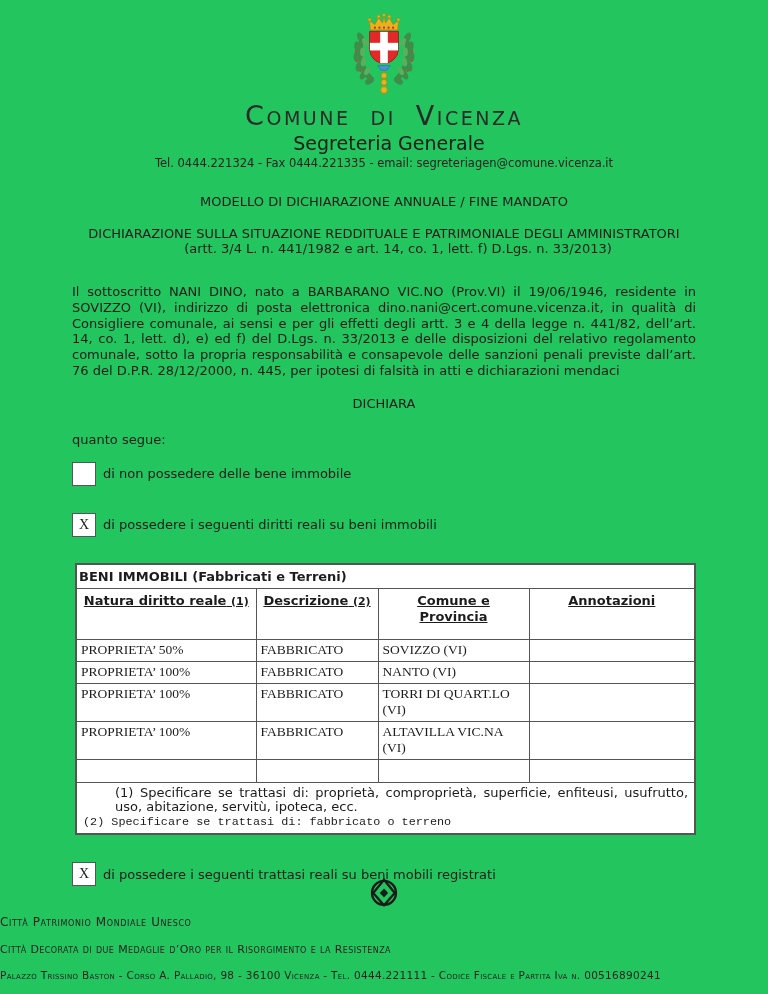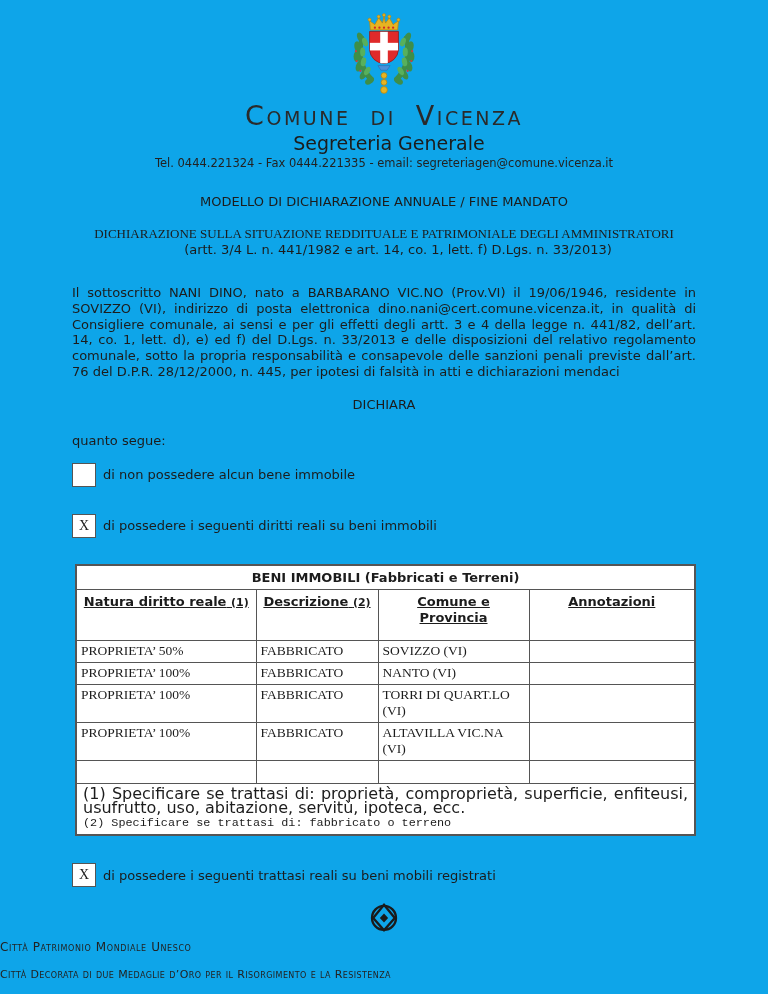--- a/index.html
+++ b/index.html
@@ -1,31 +1,31 @@
 <!DOCTYPE html>
 <html><head>
 <meta charset="utf-8">
 <style>
   html,body { margin:0; padding:0; background:#fff; }
   .page {
     width:768px; height:994px; position:relative; overflow:hidden;
-    background:#0ea5e9; color:#1c1c1c;
+    background:#22c55e; color:#1c1c1c;
     font-family:"DejaVu Sans","Liberation Sans",sans-serif;
   }
   .header { text-align:center; padding-top:13px; }
   .crest { display:block; margin:0 auto; }
   .title {
     font-size:27px; font-weight:400; color:#2a2a2a; margin:3px 0 0;
     font-variant:small-caps; letter-spacing:2.5px; word-spacing:9px;
   }
   .subtitle { font-size:19px; font-weight:400; margin:1px 0 0;padding-left:10px; }
   .contact { font-size:11.5px; margin-top:2px; color:#222; }
 
   .model-title { text-align:center; font-size:13px; margin-top:24px; }
-  .decl-title  { text-align:center; font-size:13px; margin-top:17px;font-family:Liberation Serif, serif; }
+  .decl-title  { text-align:center; font-size:13px; margin-top:17px; }
   .decl-sub    { text-align:center; font-size:13px;padding-left:28px; }
 
   .intro {
     margin:28px 72px 0; font-size:13px; line-height:15.8px;
     text-align:justify;
   }
   .dichiara { text-align:center; font-size:13px; margin-top:17px; }
   .quanto   { margin:21px 72px 0; font-size:13px; }
 
   .cb-row { display:flex; align-items:center; margin-left:72px; }
@@ -40,35 +40,35 @@
     background:#fff; margin-right:7px;
   }
   .cb-label { font-size:13px; }
 
   table.beni {
     border-collapse:collapse; table-layout:fixed;
     margin:26px 0 0 75px; width:619px;
     border:2px solid #555; background:#fff;
   }
   table.beni th, table.beni td { border:1px solid #555; }
-  .t-title { font-size:13px; font-weight:bold; text-align:center; padding:4px 2px; }
+  .t-title { font-size:13px; font-weight:bold; text-align:left; padding:4px 2px; }
   .t-head  {
     font-size:13px; font-weight:bold; text-align:center;
     vertical-align:top; padding:4px 2px 4px; height:42px;
     white-space:pre-line; line-height:16px;text-decoration:underline;
   }
   .t-head .note { font-size:11px; font-weight:bold; }
   .t-cell {
     font-family:"Liberation Serif","DejaVu Serif",serif;
     font-size:13.5px; line-height:16px; vertical-align:top;
     padding:2px 4px 3px; white-space:pre-line;
   }
   .t-empty td { height:17px; }
   .t-foot { padding:3px 6px 4px; }
-  .t-foot .fline1 { font-size:16px; line-height:14.5px; text-align:justify; }
+  .t-foot .fline1 { font-size:13px; line-height:14.5px; text-align:justify;margin-left:32px; }
   .t-foot .fline2 { font-size:11.8px; line-height:14.5px;font-family:Liberation Mono, monospace; }
 
   .footer { position:absolute; left:0; right:0; bottom:13px; text-align:left; }
   .unesco-svg { display:block; margin:0 auto 5px; }
   .unesco-line  { font-variant:small-caps; font-size:12px; letter-spacing:0.6px; color:#222; }
   .medal-line   { font-variant:small-caps; font-size:11px; letter-spacing:0.4px; margin-top:14px; color:#222; }
   .address-line { font-variant:small-caps; font-size:10.5px; letter-spacing:0.3px; margin-top:13px; color:#222; }
 </style>
 </head>
 <body>
@@ -127,21 +127,21 @@
   <div class="decl-title">DICHIARAZIONE SULLA SITUAZIONE REDDITUALE E PATRIMONIALE DEGLI AMMINISTRATORI</div>
   <div class="decl-sub">(artt. 3/4 L. n. 441/1982 e art. 14, co. 1, lett. f) D.Lgs. n. 33/2013)</div>
 
   <p class="intro">Il sottoscritto NANI DINO, nato a BARBARANO VIC.NO (Prov.VI) il 19/06/1946, residente in SOVIZZO (VI), indirizzo di posta elettronica dino.nani@cert.comune.vicenza.it, in qualità di Consigliere comunale, ai sensi e per gli effetti degli artt. 3 e 4 della legge n. 441/82, dell’art. 14, co. 1, lett. d), e) ed f) del D.Lgs. n. 33/2013 e delle disposizioni del relativo regolamento comunale, sotto la propria responsabilità e consapevole delle sanzioni penali previste dall’art. 76 del D.P.R. 28/12/2000, n. 445, per ipotesi di falsità in atti e dichiarazioni mendaci</p>
 
   <div class="dichiara">DICHIARA</div>
   <div class="quanto">quanto segue:</div>
 
   <div class="cb-row r1">
     <span class="cb-box"></span>
-    <span class="cb-label">di non possedere alcun bene immobile</span>
+    <span class="cb-label">di non possedere delle bene immobile</span>
   </div>
 
   <div class="cb-row r2">
     <span class="cb-box">X</span>
     <span class="cb-label">di possedere i seguenti diritti reali su beni immobili</span>
   </div>
 
   <table class="beni">
     <colgroup>
       <col style="width:180px">
@@ -208,15 +208,16 @@
   </div>
 
   <div class="footer">
     <svg class="unesco-svg" width="36" height="36" viewBox="0 0 40 40">
       <circle cx="20" cy="21" r="13.3" fill="none" stroke="#1a1a1a" stroke-width="2.6"></circle>
       <path d="M20,6.5 L32,21 L20,34.8 L8,21 Z" fill="none" stroke="#1a1a1a" stroke-width="2.6"></path>
       <path d="M20,16 L24.6,21 L20,26.2 L15.4,21 Z" fill="#1a1a1a"></path>
     </svg>
     <div class="unesco-line">Città Patrimonio Mondiale Unesco</div>
     <div class="medal-line">Città Decorata di due Medaglie d’Oro per il Risorgimento e la Resistenza</div>
+    <div class="address-line">Palazzo Trissino Baston - Corso A. Palladio, 98 - 36100 Vicenza - Tel. 0444.221111 - Codice Fiscale e Partita Iva n. 00516890241</div>
   </div>
 
 </div>
 
 </body></html>

